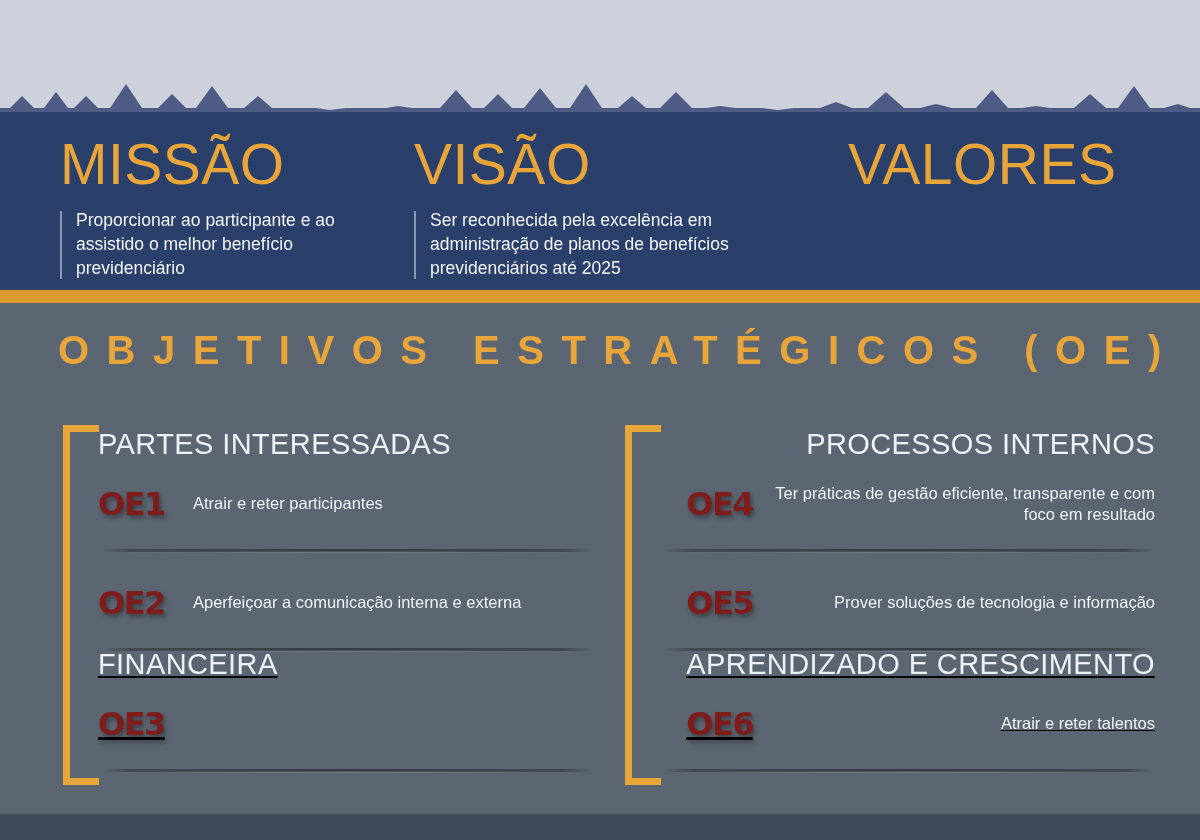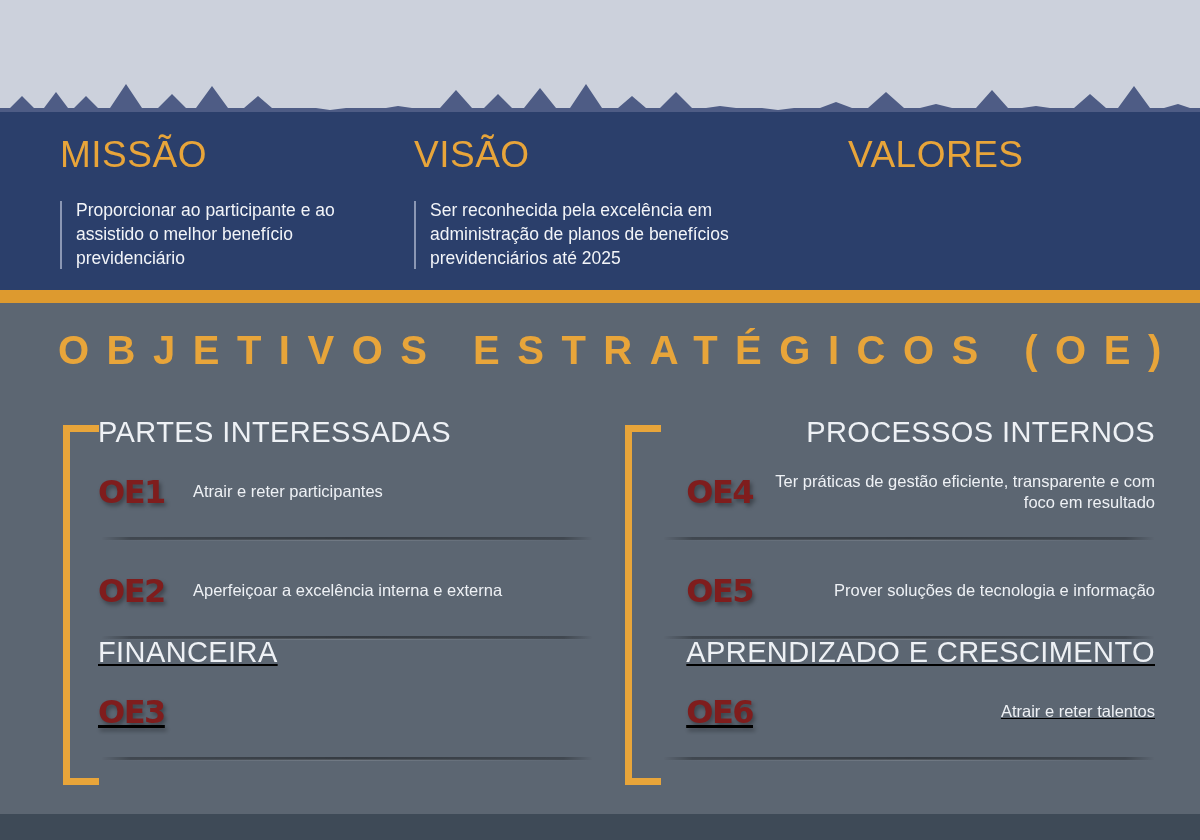--- a/index.html
+++ b/index.html
@@ -39,27 +39,27 @@
     width:1200px; height:13px;
     background:#dd9a2f;
   }
 
   .hcol { position:absolute; top:0; }
   .hcol.c1 { left:60px;  width:330px; }
   .hcol.c2 { left:414px; width:400px; }
   .hcol.c3 { left:848px; width:330px; }
 
   .hcol h2 {
-    font-size:37px;
+    font-size:57px;
     font-weight:400;
     letter-spacing:0.5px;
     color:#e8a53a;
     line-height:1;
     margin-top:24px;
-    margin-bottom:26px;
+    margin-bottom:16px;
     white-space:nowrap;
   }
   .hcol .body {
     position:relative;
     padding-left:16px;
     color:#f2f4f8;
     font-size:17.5px;
     line-height:1.37;
     font-weight:400;
   }
@@ -100,21 +100,21 @@
 
   
   .bracket {
     position:absolute; left:5px; top:7px;
     width:36px; height:360px;
     border-left:7px solid #e8a53a;
     border-top:7px solid #e8a53a;
     border-bottom:7px solid #e8a53a;
   }
 
-  .group { position:absolute; left:40px; width:495px; }
+  .group { position:absolute; left:40px; width:495px;margin-top:12px; }
   .group.g1 { top:0px;   }
   .group.g2 { top:220px;text-decoration:underline; }
 
   .group h3 {
     font-size:29px;
     font-weight:400;
     color:#eef1f5;
     letter-spacing:0.4px;
     line-height:1;
     margin-bottom:16px;
@@ -215,21 +215,21 @@
 
       <div class="oe-row">
         <div class="oe-badge">OE1</div>
         <div class="oe-text">Atrair e reter participantes</div>
       </div>
       <div class="divider"></div>
       <div class="row-gap"></div>
 
       <div class="oe-row">
         <div class="oe-badge">OE2</div>
-        <div class="oe-text">Aperfeiçoar a excelência interna e externa</div>
+        <div class="oe-text">Aperfeiçoar a comunicação interna e externa</div>
       </div>
       <div class="divider"></div>
     </div>
 
     <div class="group g2">
       <h3>FINANCEIRA</h3>
 
       <div class="oe-row">
         <div class="oe-badge">OE3</div>
       </div>

